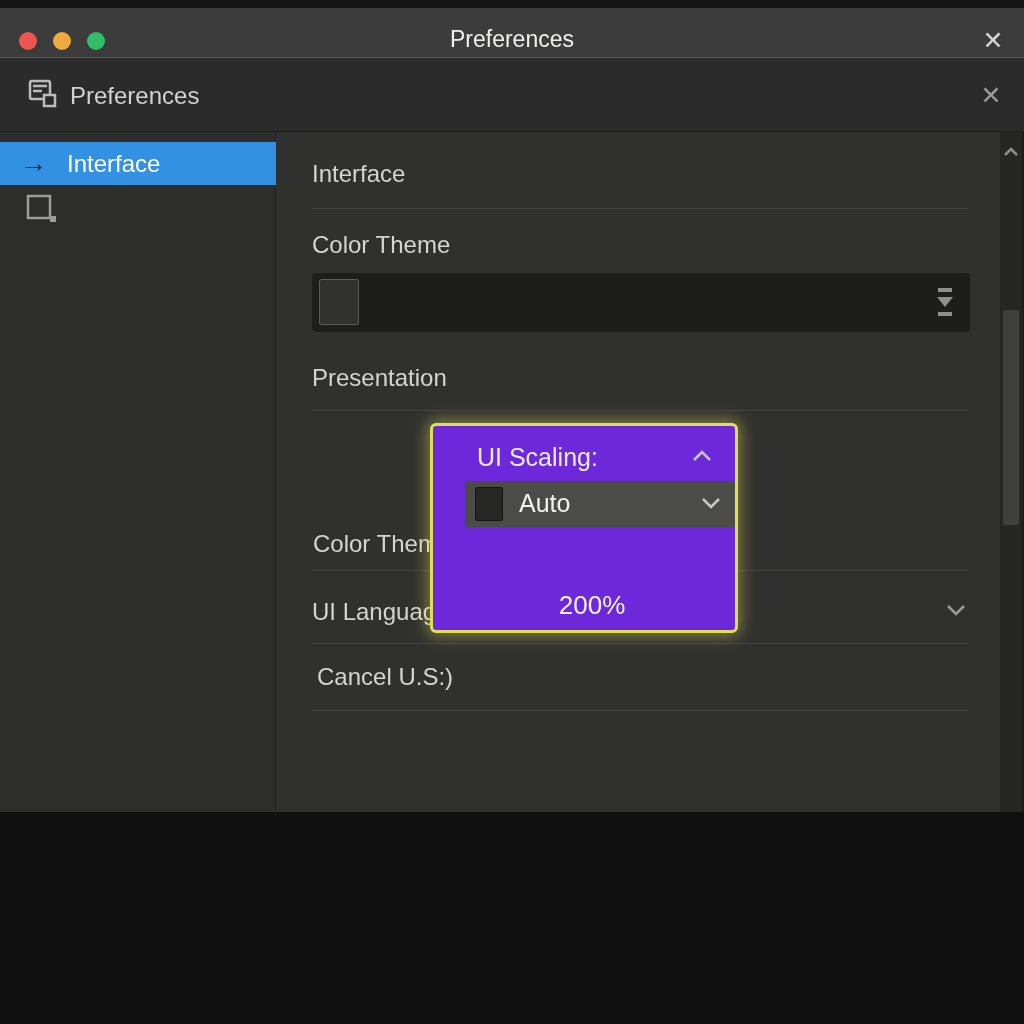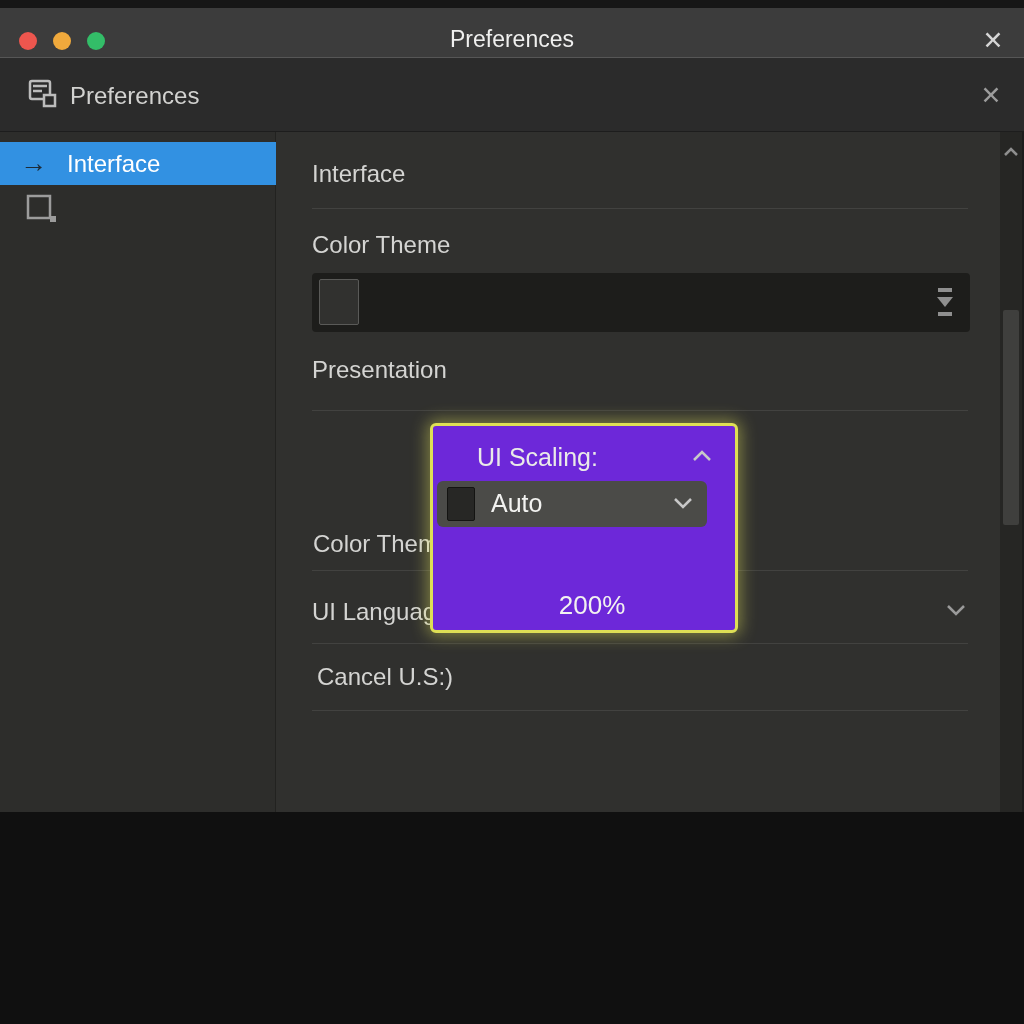--- a/index.html
+++ b/index.html
@@ -52,21 +52,21 @@
   .btn{position:absolute;top:24px;height:42px;border:none;border-radius:4px;font-size:25px;cursor:pointer;}
   .btn-ok{left:748px;width:124px;background:var(--ok-button,#3f9be0);color:#1d2d3a;border-radius:15px;}
   .btn-cancel{left:890px;width:119px;background:#3b3b3b;color:#e6e6e5;}
 
   
   .popup{position:absolute;left:430px;top:423px;width:308px;height:210px;background:#6d28d9;
          border:3px solid var(--popup-highlight,#dedf55);border-radius:6px;
          box-shadow:0 0 16px 3px rgba(228,228,92,.45);z-index:50;}
   .popup-title{position:absolute;left:44px;top:17px;color:#eaeae8;font-size:25px;}
   .popup-collapse{position:absolute;right:20px;top:22px;}
-  .popup-row-auto{position:absolute;left:4px;top:55px;width:270px;height:46px;background:#4b4b48;border-radius:6px;}
+  .popup-row-auto{position:absolute;left:32px;top:55px;width:270px;height:46px;background:#4b4b48;border-radius:0;}
   .auto-swatch{position:absolute;left:10px;top:6px;width:28px;height:34px;background:#272725;border:1px solid #141412;border-radius:2px;}
   .auto-label{position:absolute;left:54px;top:8px;color:#f2f2f0;font-size:25px;}
   .auto-chevron{position:absolute;right:12px;top:14px;}
   .popup-row-100{position:absolute;left:0;top:108px;width:100%;height:44px;}
   .sw-100{position:absolute;left:22px;top:2px;width:34px;height:38px;background:#30302e;border:2px solid var(--popup-highlight,#dedf55);border-radius:3px;}
   .label-100{position:absolute;left:70px;top:7px;color:#f2f2f0;font-size:25px;}
   .popup-row-200{position:absolute;left:0;top:164px;width:100%;text-align:center;color:#f2f2f0;font-size:26px;padding-left:16px;}
 
   svg{display:block;}
 </style>
@@ -120,21 +120,21 @@
       <div class="ct-swatch"></div>
       <span class="ct-spin">
         <svg width="22" height="34" viewBox="0 0 22 34">
           <line x1="4" y1="4" x2="18" y2="4" stroke="#8f8f8f" stroke-width="4"></line>
           <polygon points="3,11 19,11 11,21" fill="#8f8f8f"></polygon>
           <line x1="4" y1="28" x2="18" y2="28" stroke="#8f8f8f" stroke-width="4"></line>
         </svg>
       </span>
     </div>
 
-    <div class="c-abs" style="left:36px;top:224px;">Presentation</div>
+    <div class="c-abs" style="left:36px;top:232px;">Presentation</div>
     <div class="divider" style="top:278px;"></div>
 
     <div class="c-abs" style="left:37px;top:398px;">Color Theme</div>
     <div class="divider" style="top:438px;"></div>
 
     <div class="c-abs" style="left:36px;top:466px;">UI Language</div>
     <span class="lang-chevron">
       <svg width="24" height="16" viewBox="0 0 24 16">
         <polyline points="4,4 12,12 20,4" fill="none" stroke="#9a9a9a" stroke-width="2.5"></polyline>
       </svg>

